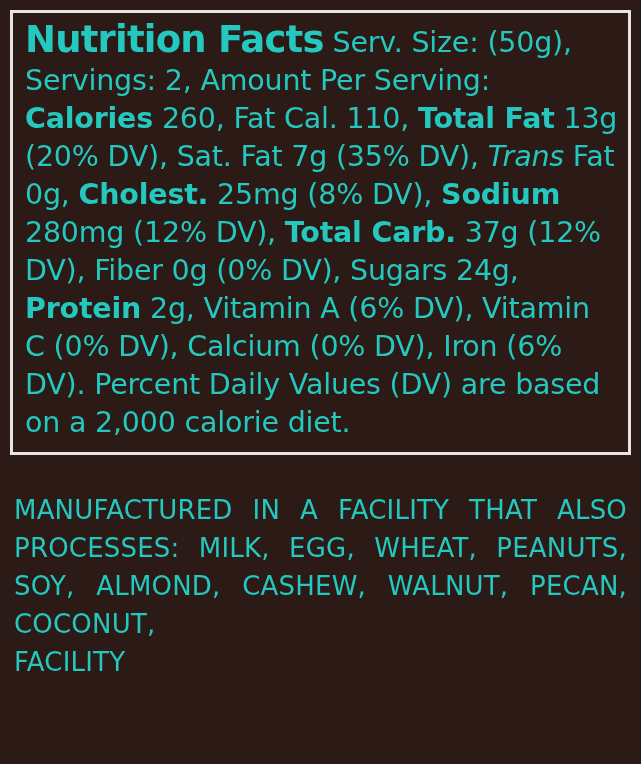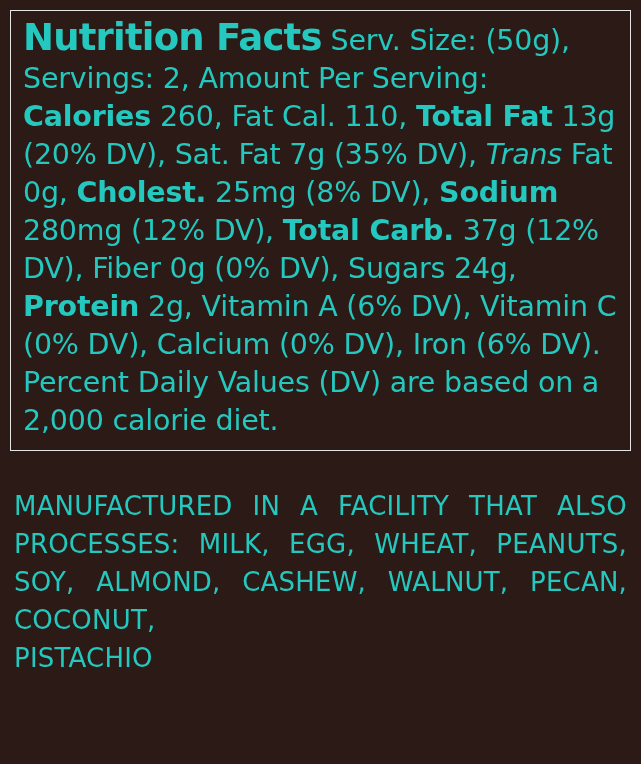--- a/index.html
+++ b/index.html
@@ -14,21 +14,21 @@
     overflow: hidden;
   }
   .page {
     width: 641px;
     height: 764px;
     position: relative;
     box-sizing: border-box;
     padding: 10px 8px 0 8px;
   }
   .nutrition-panel {
-    border: 1px solid #e5e5e5;
+    border: 3px solid #e5e5e5;
     box-sizing: border-box;
     padding: 8px 10px 10px 12px;
     margin: 0 2px;
   }
   .nf-text {
     color: #24c8bf;
     font-size: 28.5px;
     line-height: 38px;
     letter-spacing: -0.2px;
     word-spacing: 0px;
@@ -62,16 +62,16 @@
 <body>
 
 <div class="page">
 
   <div class="nutrition-panel">
     <div class="nf-text"><span class="nf-title">Nutrition Facts</span> <span>Serv. Size:</span> <span>(50g), Servings: 2, Amount Per Serving:</span> <span class="bold">Calories</span> <span>260, Fat Cal. 110,</span> <span class="bold">Total Fat</span> <span>13g (20% DV), Sat. Fat 7g (35% DV),</span> <span class="italic">Trans</span> <span>Fat 0g,</span> <span class="bold">Cholest.</span> <span>25mg (8% DV),</span> <span class="bold">Sodium</span> <span>280mg (12% DV),</span> <span class="bold">Total Carb.</span> <span>37g (12% DV), Fiber 0g (0% DV), Sugars 24g,</span> <span class="bold">Protein</span> <span>2g, Vitamin A (6% DV), Vitamin C (0% DV), Calcium (0% DV), Iron (6% DV). Percent Daily Values (DV) are based on a 2,000 calorie diet.</span></div>
   </div>
 
   <div class="allergen">
     <span>MANUFACTURED IN A FACILITY THAT ALSO PROCESSES: MILK, EGG, WHEAT, PEANUTS, SOY, ALMOND, CASHEW, WALNUT, PECAN, COCONUT,</span>
-    <span class="last-line">PISTACHIO</span>
+    <span class="last-line">FACILITY</span>
   </div>
 
 </div>
 
 </body></html>

